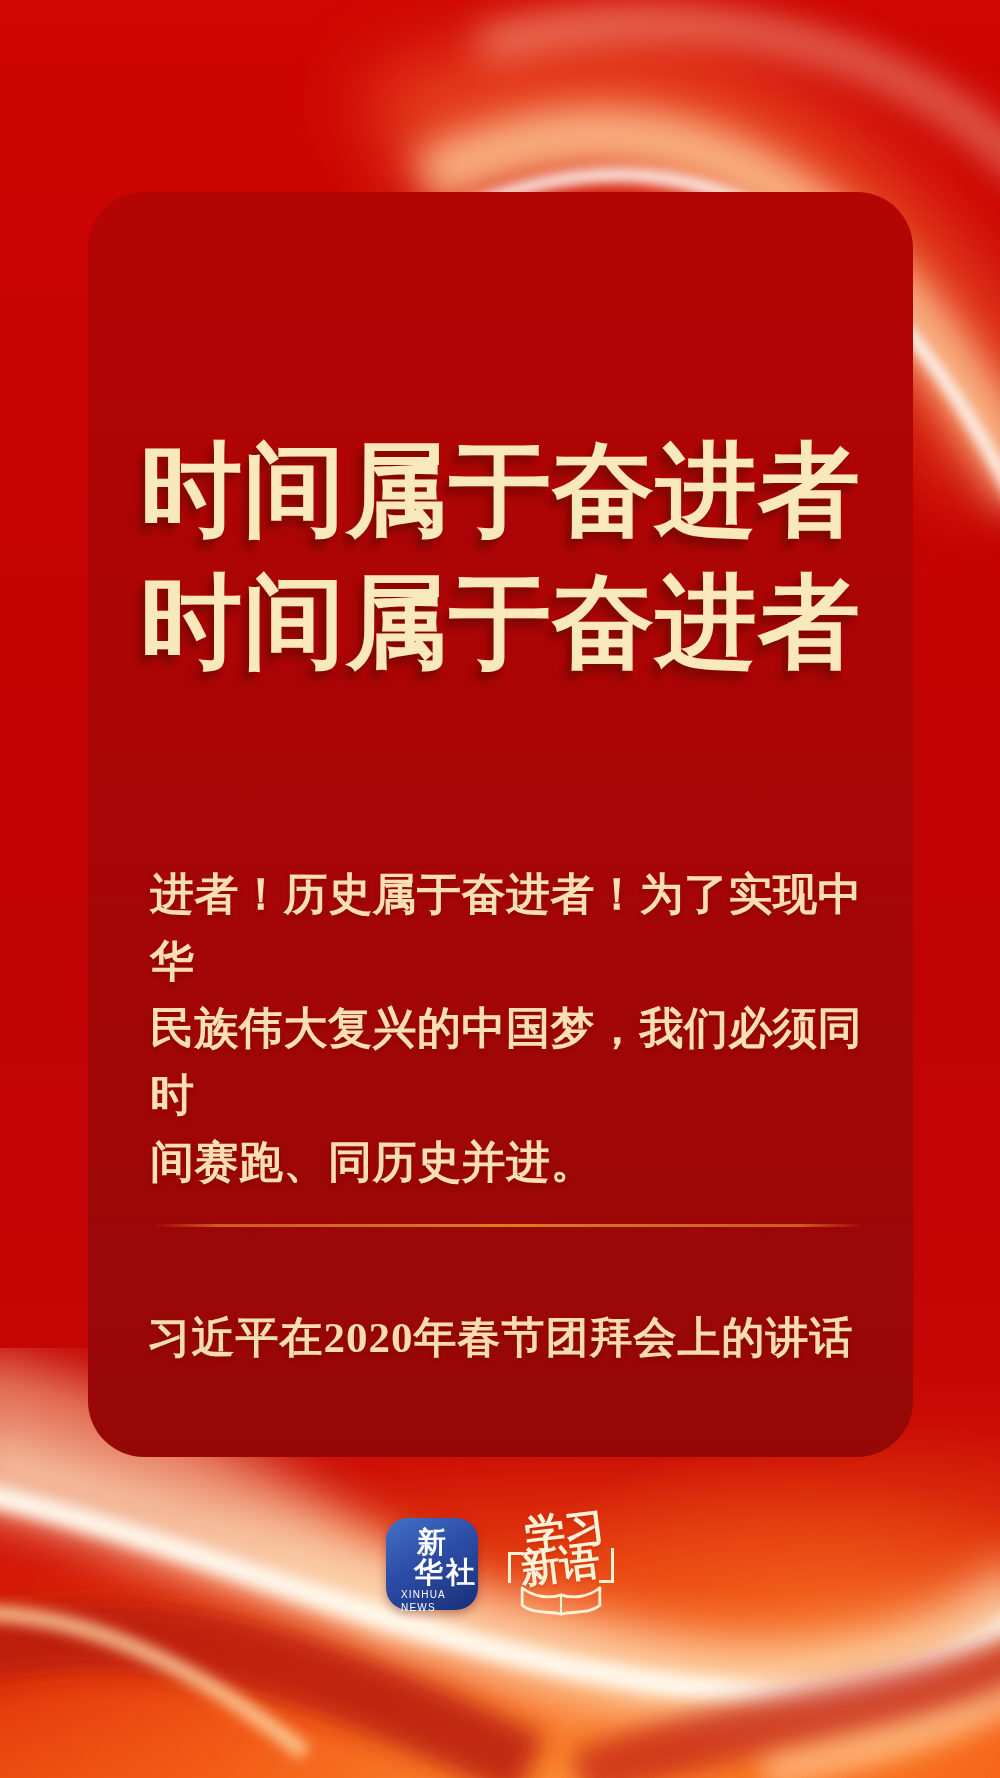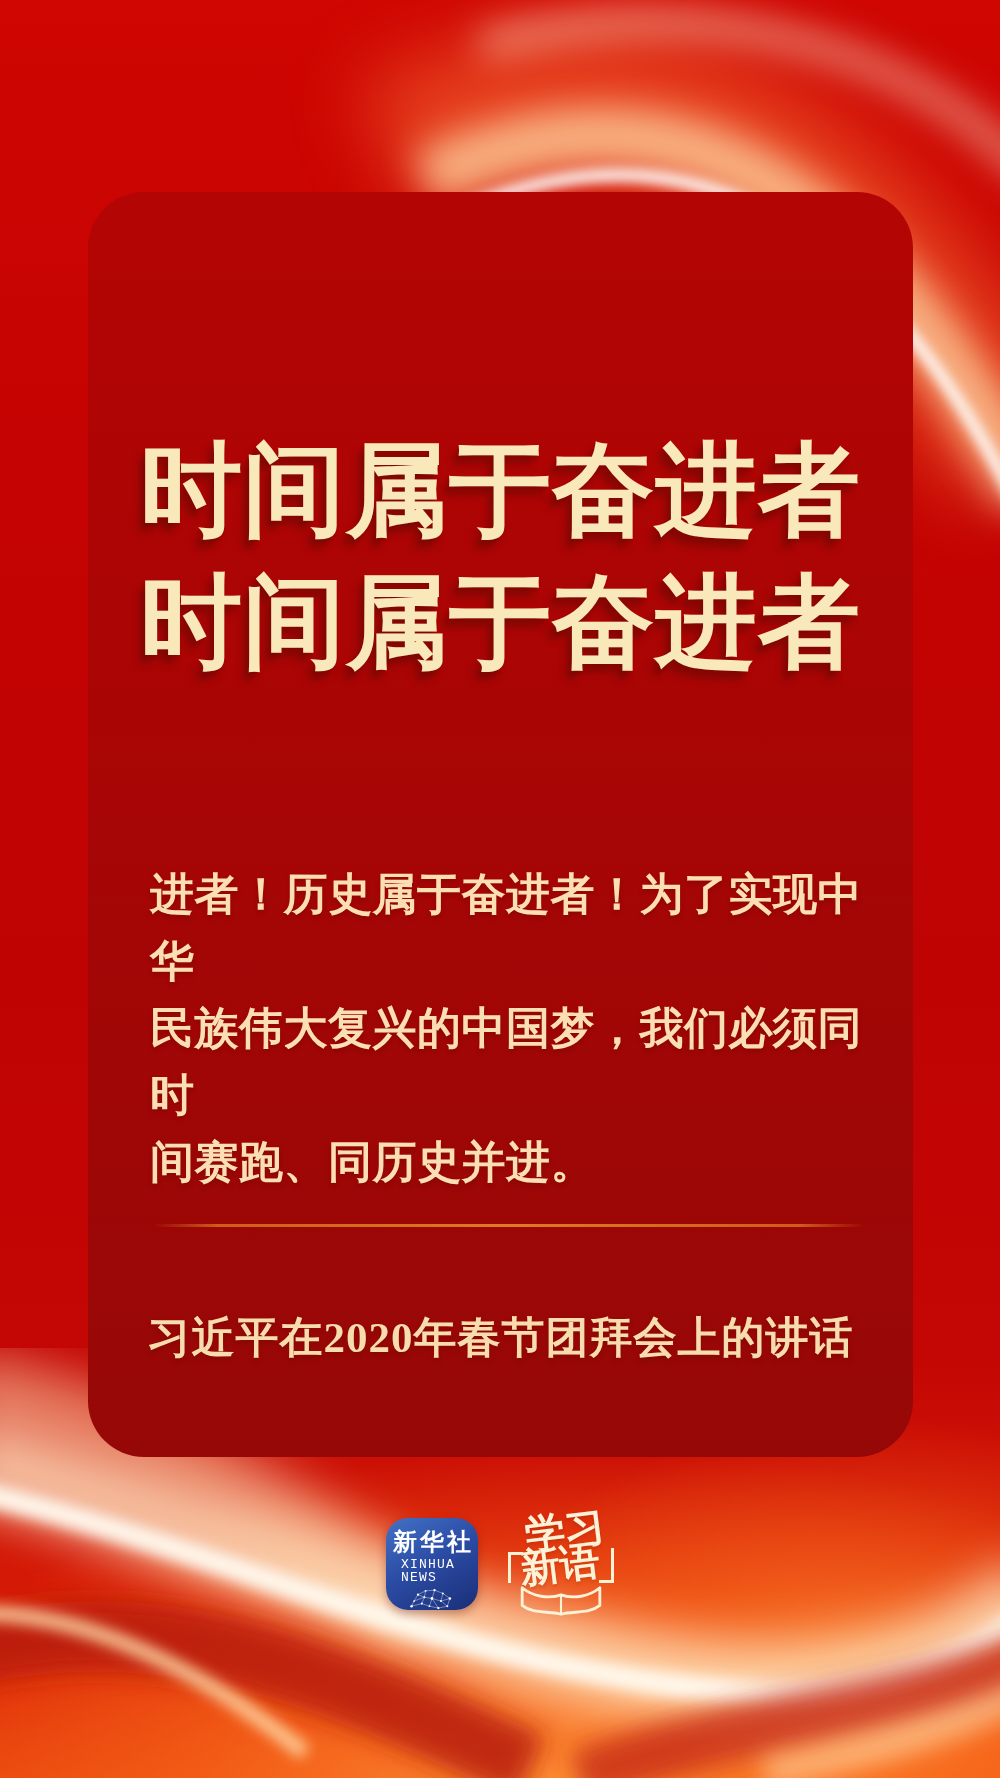--- a/index.html
+++ b/index.html
@@ -43,22 +43,22 @@
     position:absolute;top:1512px;left:0;width:1000px;height:104px;
     display:flex;justify-content:center;align-items:center;gap:30px;
   }
   .xinhua{
     width:92px;height:92px;border-radius:22px;
     background:linear-gradient(150deg,#4272c6 0%,#2c4da6 45%,#1a2e78 100%);
     box-shadow:0 4px 10px rgba(90,10,5,.35);
     display:flex;flex-direction:column;align-items:center;
     padding-top:9px;box-sizing:border-box;
   }
-  .xinhua-cn{color:#ffffff;font-size:24px;line-height:30px;font-weight:bold;letter-spacing:3px;text-indent:3px;}
-  .xinhua-en{color:#ffffff;font-family:Liberation Mono, monospace;font-size:13px;line-height:13px;letter-spacing:1.2px;margin-top:1px;margin-left:15px;}
+  .xinhua-cn{color:#ffffff;font-size:29px;line-height:30px;font-weight:bold;letter-spacing:3px;text-indent:3px;padding-left:28px;}
+  .xinhua-en{color:#ffffff;font-family:Liberation Sans, sans-serif;font-size:10px;line-height:13px;letter-spacing:1.2px;margin-top:1px;margin-left:15px;}
   .xinhua svg{margin-top:3px;}
   .xuexi{position:relative;width:106px;height:104px;color:#fdf2d6;}
   .xuexi-row{
     position:relative;text-align:center;font-family:"Liberation Serif",serif;
     font-weight:bold;font-size:40px;line-height:38px;transform:rotate(-7deg);
     text-shadow:0 2px 3px rgba(140,40,5,.25);
   }
   .xuexi-row.r1{margin-top:0;margin-left:8px;}
   .xuexi-row.r2{margin-top:-4px;margin-left:-2px;}
   .bracket{position:absolute;}

